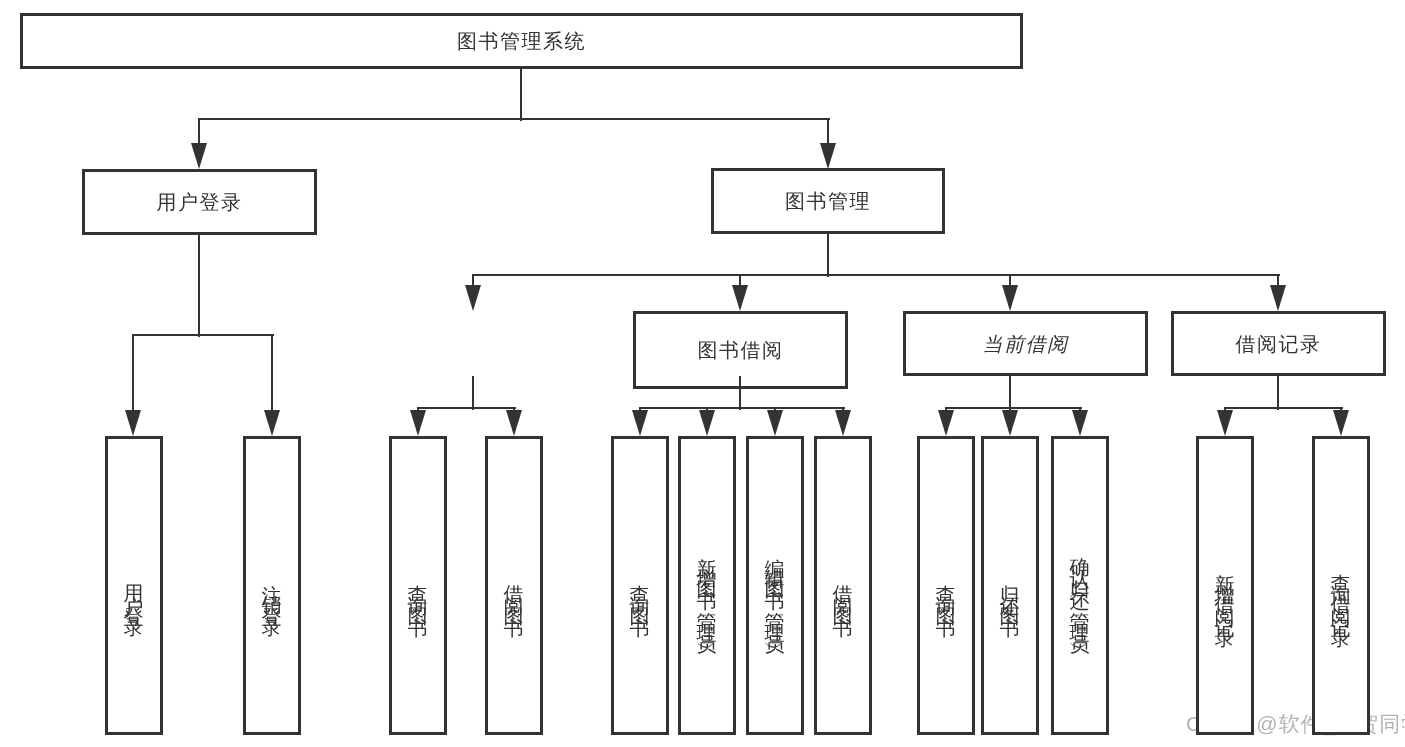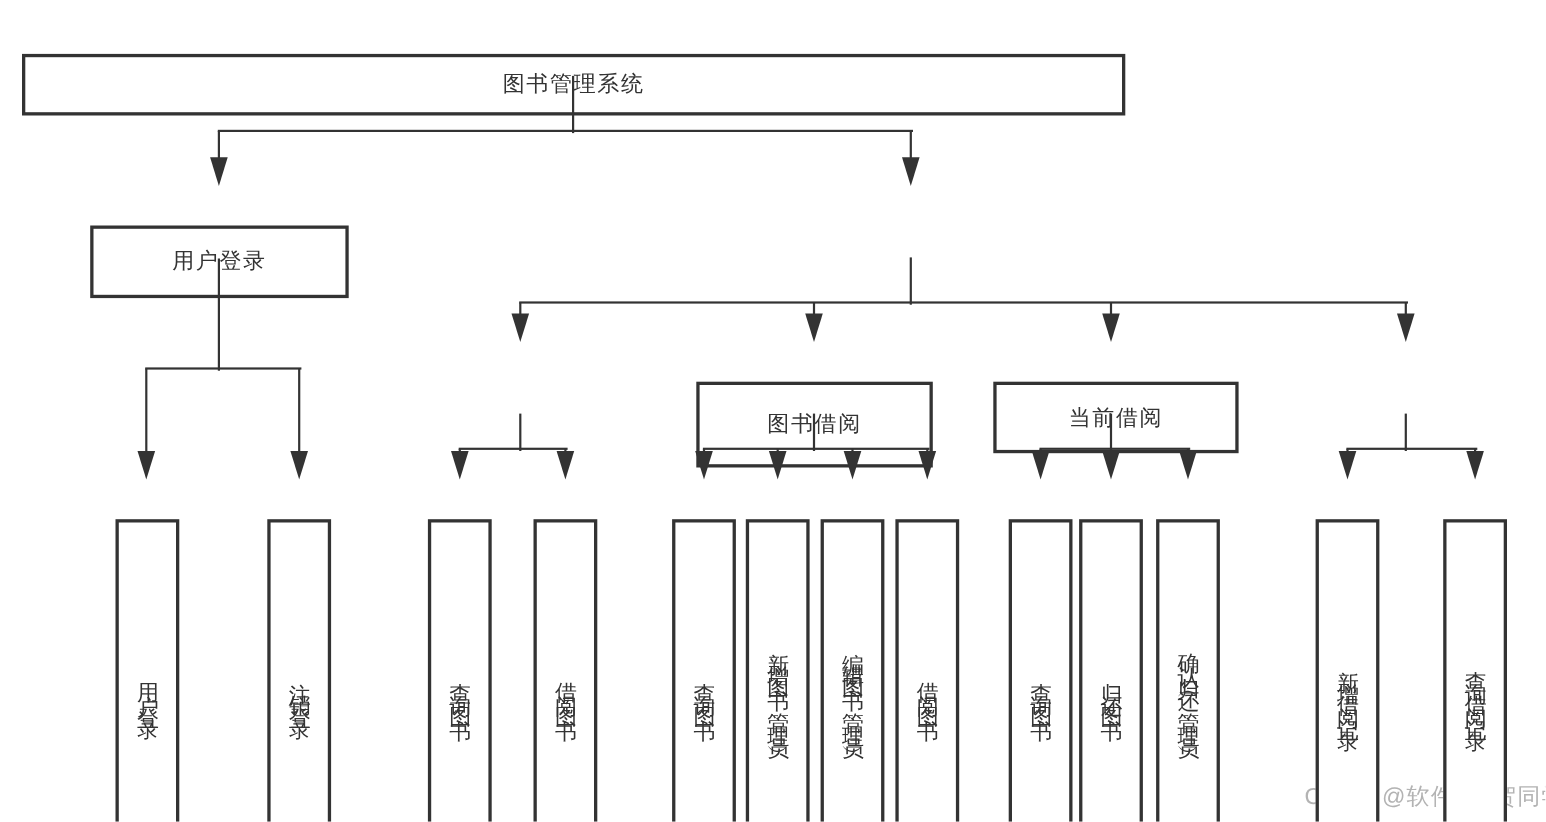--- a/index.html
+++ b/index.html
@@ -10,21 +10,20 @@
     font-family:"Liberation Sans","DejaVu Sans",sans-serif;
     overflow:hidden;
   }
   .node{
     position:absolute;
     box-sizing:border-box;
     background:var(--box-fill,#ffffff);
     border:3px solid var(--box-border,#333333);
     display:flex;align-items:center;justify-content:center;
     color:var(--text,#333333);
-    margin-top:36px;
   }
   .node .label{
     font-size:20px;
     line-height:1;
     letter-spacing:1.5px;
     white-space:nowrap;
     color:var(--text,#333333);
   }
   .node.vertical .label{
     writing-mode:vertical-rl;
@@ -55,31 +54,37 @@
 <body>
 
 <div id="canvas">
   <div class="watermark">CSDN @软件_小贺同学</div>
 <div class="node horizontal" style="left: 20px; top: 13px; width: 1003px; height: 56px;">
       <span class="label">图书管理系统</span>
     </div>
     <div class="node horizontal" style="left: 82px; top: 169px; width: 235px; height: 66px;">
       <span class="label">用户登录</span>
     </div>
+    <div class="node horizontal" style="left: 711px; top: 168px; width: 234px; height: 66px;">
+      <span class="label">图书管理</span>
+    </div>
     <div class="node vertical" style="left: 105px; top: 436px; width: 58px; height: 299px;">
       <span class="label">用户登录</span>
     </div>
     <div class="node vertical" style="left: 243px; top: 436px; width: 58px; height: 299px;">
       <span class="label">注销登录</span>
     </div>
     <div class="node horizontal" style="left: 633px; top: 311px; width: 215px; height: 78px;">
       <span class="label">图书借阅</span>
     </div>
-    <div class="node horizontal" style="left: 903px; top: 311px; width: 223px; height: 65px;">
+    <div class="node horizontal" style="left: 903px; top: 311px; width: 245px; height: 65px; font-style: italic;">
       <span class="label">当前借阅</span>
+    </div>
+    <div class="node horizontal" style="left: 1171px; top: 311px; width: 215px; height: 65px;">
+      <span class="label">借阅记录</span>
     </div>
     <div class="node vertical" style="left: 389px; top: 436px; width: 58px; height: 299px;">
       <span class="label">查询图书</span>
     </div>
     <div class="node vertical" style="left: 485px; top: 436px; width: 58px; height: 299px;">
       <span class="label">借阅图书</span>
     </div>
     <div class="node vertical" style="left: 611px; top: 436px; width: 58px; height: 299px;">
       <span class="label">查询图书</span>
     </div>

